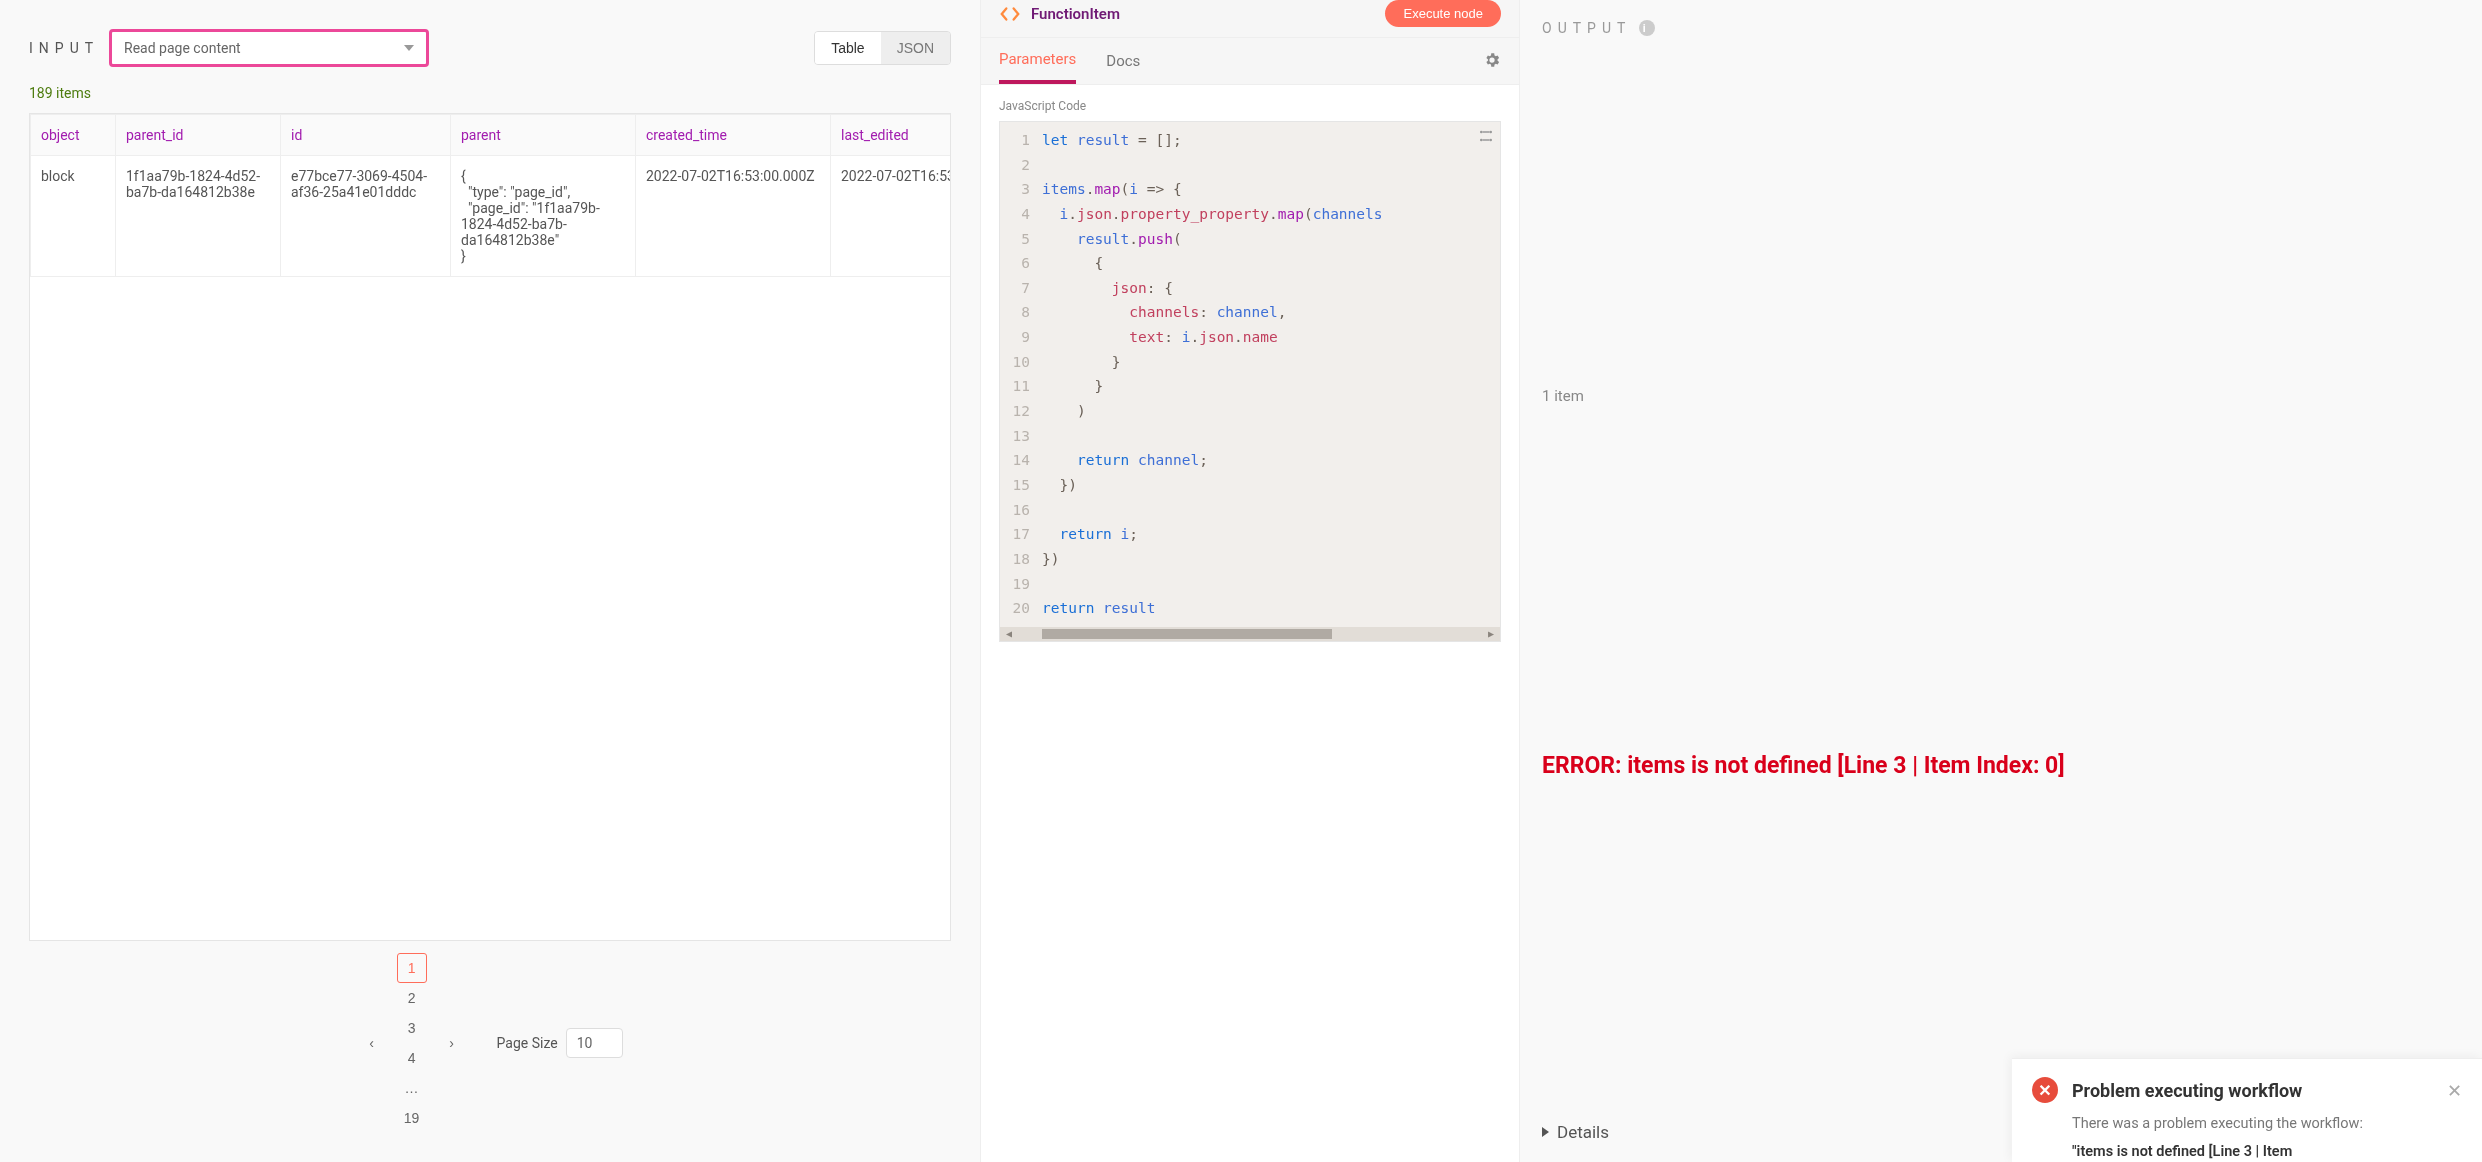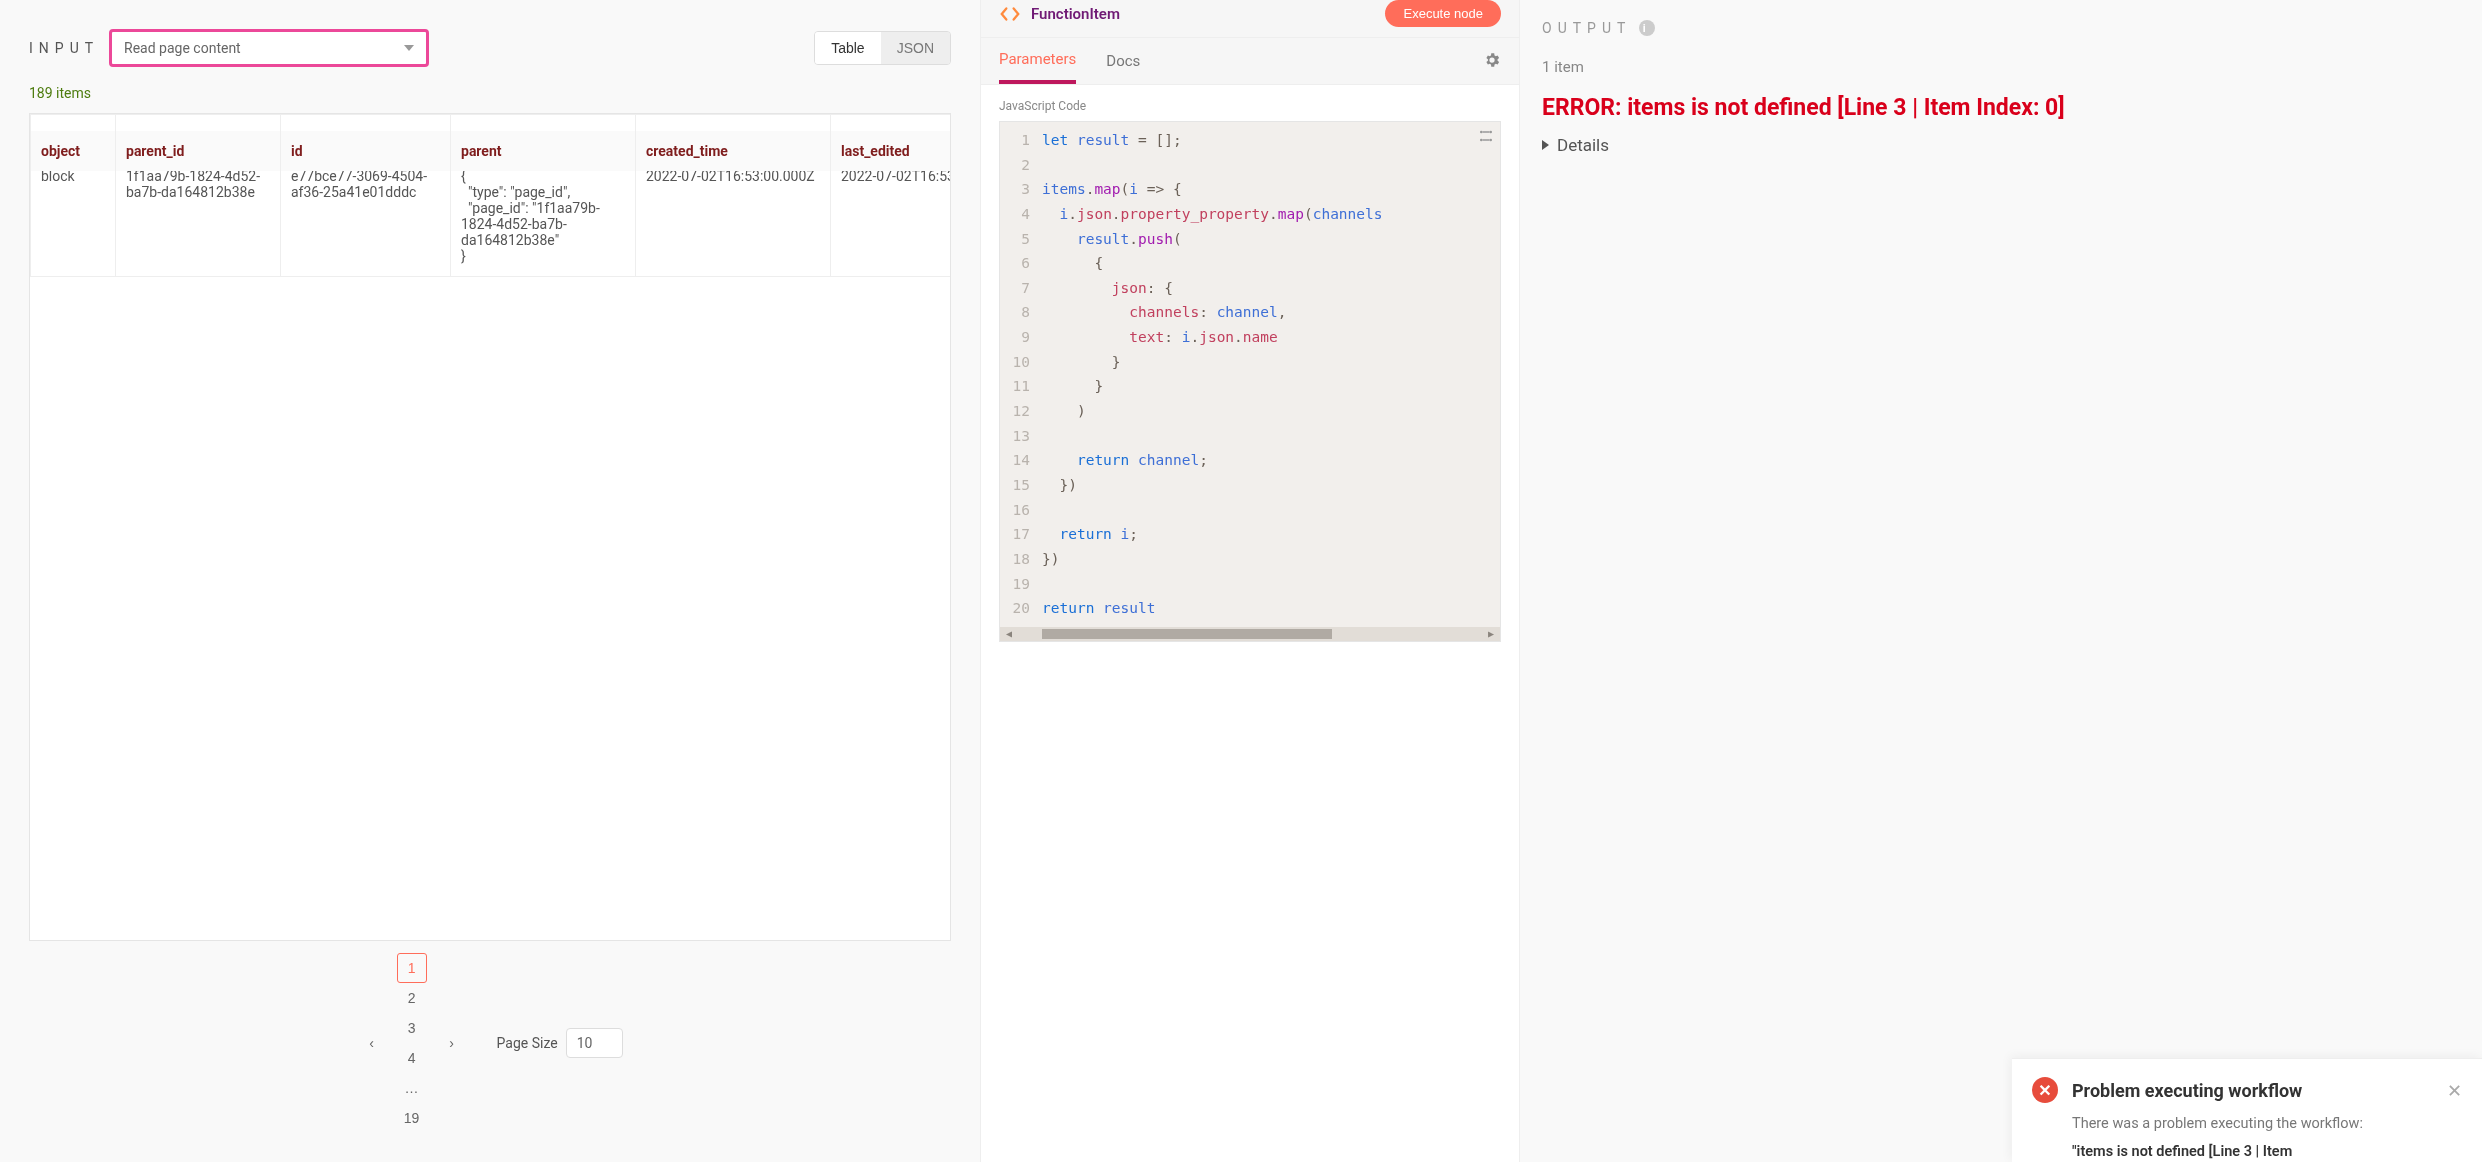--- a/index.html
+++ b/index.html
@@ -14,21 +14,21 @@
 .select-wrap { flex: 0 0 auto; border: 3px solid #ec4899; border-radius: 4px; background: #fff; padding: 8px 40px 8px 12px; position: relative; width: 320px; color: #666; }
 .select-wrap::after { content: ""; position: absolute; right: 12px; top: 50%; transform: translateY(-50%); border-left: 5px solid transparent; border-right: 5px solid transparent; border-top: 6px solid #999; }
 .header-spacer { flex: 1; }
 .view-toggle { display: flex; border: 1px solid #ddd; border-radius: 4px; overflow: hidden; }
 .view-btn { padding: 8px 16px; background: #eee; color: #777; cursor: pointer; border: none; font-size: 14px; }
 .view-btn.active { background: #fff; color: #333; }
 .items-count { color: #4d7c0f; font-size: 14px; margin-bottom: 12px; }
 .table-wrap { border: 1px solid #e5e5e5; background: #fff; overflow: auto; height: 970px; position: relative; }
 table { width: 100%; border-collapse: collapse; table-layout: fixed; }
 th, td { text-align: left; padding: 12px 10px; border: 1px solid #eee; vertical-align: top; font-size: 14px; color: #555; word-break: break-word; }
-th { background: #fafafa; font-weight: 700; color: #7f1d1d; position: sticky; top: 16px; }
+th { background: #fafafa; font-weight: 400; color: #a21caf; position: sticky; top: 0; }
 .pager-row { display: flex; align-items: center; justify-content: center; gap: 10px; padding: 12px 0 0; }
 .pager-btn { width: 30px; height: 30px; display: flex; align-items: center; justify-content: center; border: 1px solid transparent; border-radius: 3px; color: #666; cursor: pointer; background: none; font-size: 14px; }
 .pager-btn.current { border-color: #ff6d5a; color: #ff6d5a; }
 .pager-btn.dots { pointer-events: none; }
 .page-size { display: flex; align-items: center; gap: 8px; margin-left: 20px; }
 .page-size-select { border: 1px solid #ddd; border-radius: 4px; padding: 6px 30px 6px 10px; background: #fff; position: relative; color: #666; }
 
 
 .center-panel { width: 540px; background: #fff; display: flex; flex-direction: column; border-left: 1px solid #eee; border-right: 1px solid #eee; }
 .node-header { display: flex; align-items: center; gap: 10px; padding: 0 18px 10px; background: #f6f6f6; border-bottom: 1px solid #eee; }
@@ -53,21 +53,21 @@
 .op { color: #6b6158; }
 .fn { color: #a21caf; }
 .prop { color: #c1405e; }
 .hscroll { height: 14px; background: #e2ddd7; margin: 0; display: flex; align-items: center; position: relative; }
 .hscroll .thumb { position: absolute; left: 42px; width: 290px; height: 10px; top: 2px; background: #b0aaa3; }
 .hscroll .arrow { position: absolute; color: #8a847d; font-size: 10px; }
 .hscroll .la { left: 6px; }
 .hscroll .ra { right: 6px; }
 
 
-.output-panel { flex: 1; padding: 20px 22px; background: #f9f9f9; position: relative; }
+.output-panel { flex: 1; padding: 20px 22px; background: #f9f9f9; position: relative; justify-content: space-between; }
 .output-title { letter-spacing: 6px; color: #999; font-size: 14px; font-weight: 400; display: flex; align-items: center; gap: 8px; }
 .info-dot { width: 16px; height: 16px; border-radius: 50%; background: #ccc; color: #fff; font-size: 11px; font-weight: 700; display: inline-flex; align-items: center; justify-content: center; }
 .out-count { margin-top: 22px; color: #888; font-size: 15px; }
 .err-msg { margin-top: 18px; color: #d9001b; font-size: 23px; font-weight: 700; }
 .details-row { margin-top: 14px; color: #555; font-size: 17px; display: flex; align-items: center; gap: 8px; cursor: pointer; }
 .chev { width: 0; height: 0; border-top: 5px solid transparent; border-bottom: 5px solid transparent; border-left: 7px solid #555; }
 
 
 .toast { position: absolute; right: 0; bottom: 0; width: 470px; background: #fff; border-top: 1px solid #eee; box-shadow: -2px -2px 10px rgba(0,0,0,0.05); padding: 18px 20px 2px; }
 .toast-head { display: flex; align-items: center; gap: 14px; }

